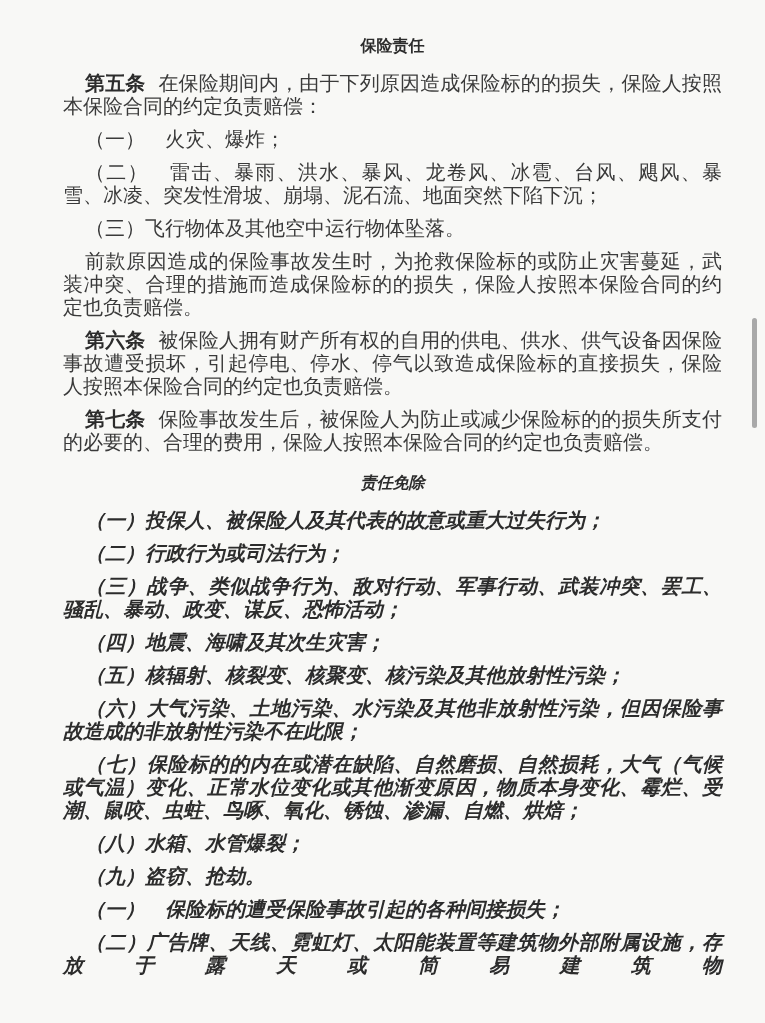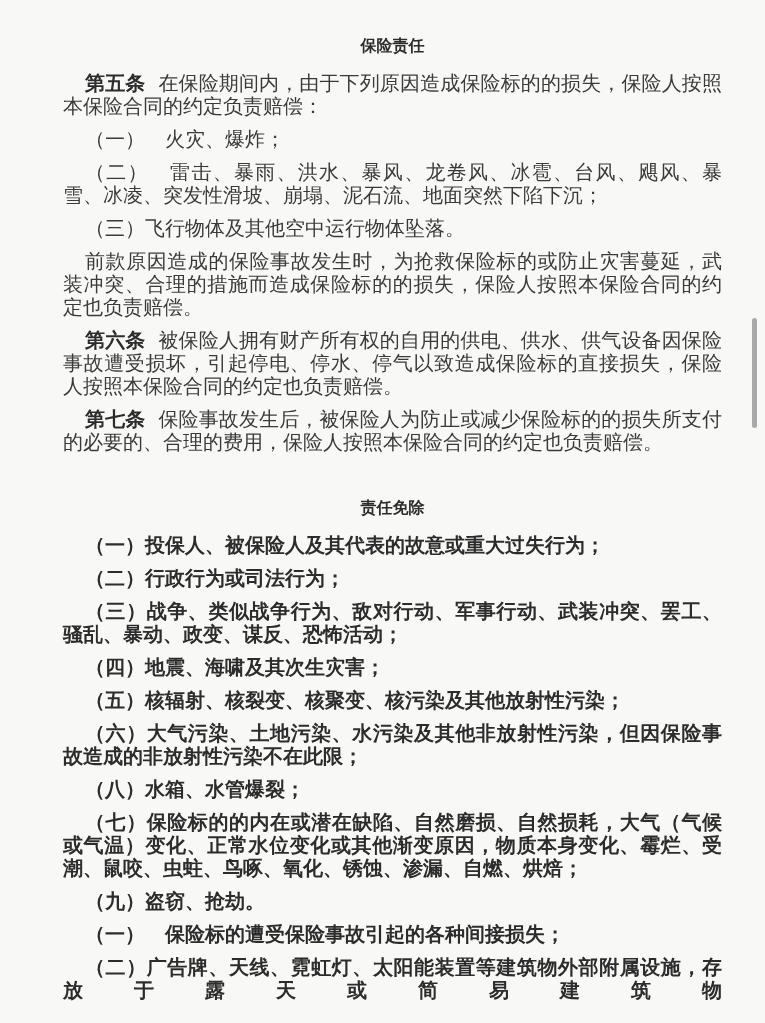--- a/index.html
+++ b/index.html
@@ -17,21 +17,21 @@
     overflow:hidden;
     position:relative;
   }
   .page{
     box-sizing:border-box;
     width:765px;height:1023px;
     padding:34px 43px 10px 63px;
     overflow:hidden;
   }
   .doc-section{margin:0;}
-  .doc-section + .doc-section{margin-top:42px;}
+  .doc-section + .doc-section{margin-top:17px;font-style:italic;}
   .section-heading{
     font-family:"Liberation Sans",sans-serif;
     font-size:16px;
     font-weight:bold;
     color:var(--bold-text);
     text-align:center;
     line-height:24px;
     margin:0 0 14px 0;
   }
   .para{
@@ -79,21 +79,21 @@
       <p class="para"><span class="clause-label">第七条</span><span>保险事故发生后，被保险人为防止或减少保险标的的损失所支付的必要的、合理的费用，保险人按照本保险合同的约定也负责赔偿。</span></p>
     </section>
     <section class="doc-section bold-body">
       <h2 class="section-heading">责任免除</h2>
       <p class="para"><span>（一）投保人、被保险人及其代表的故意或重大过失行为；</span></p>
       <p class="para"><span>（二）行政行为或司法行为；</span></p>
       <p class="para"><span>（三）战争、类似战争行为、敌对行动、军事行动、武装冲突、罢工、骚乱、暴动、政变、谋反、恐怖活动；</span></p>
       <p class="para"><span>（四）地震、海啸及其次生灾害；</span></p>
       <p class="para"><span>（五）核辐射、核裂变、核聚变、核污染及其他放射性污染；</span></p>
       <p class="para"><span>（六）大气污染、土地污染、水污染及其他非放射性污染，但因保险事故造成的非放射性污染不在此限；</span></p>
+      <p class="para"><span>（七）保险标的的内在或潜在缺陷、自然磨损、自然损耗，大气（气候或气温）变化、正常水位变化或其他渐变原因，物质本身变化、霉烂、受潮、鼠咬、虫蛀、鸟啄、氧化、锈蚀、渗漏、自燃、烘焙；</span></p>
       <p class="para"><span>（八）水箱、水管爆裂；</span></p>
-      <p class="para"><span>（七）保险标的的内在或潜在缺陷、自然磨损、自然损耗，大气（气候或气温）变化、正常水位变化或其他渐变原因，物质本身变化、霉烂、受潮、鼠咬、虫蛀、鸟啄、氧化、锈蚀、渗漏、自燃、烘焙；</span></p>
       <p class="para"><span>（九）盗窃、抢劫。</span></p>
       <p class="para"><span>（一）　保险标的遭受保险事故引起的各种间接损失；</span></p>
       <p class="para justify-last"><span>（二）广告牌、天线、霓虹灯、太阳能装置等建筑物外部附属设施，存放于露天或简易建筑物</span></p>
     </section>
   </div>
 
 <div class="scrollbar-thumb"></div>
 
 </body></html>

